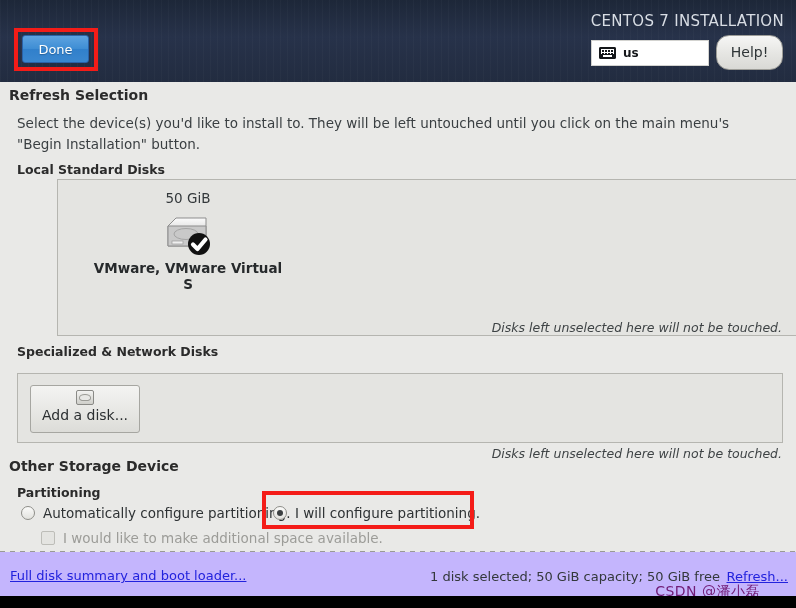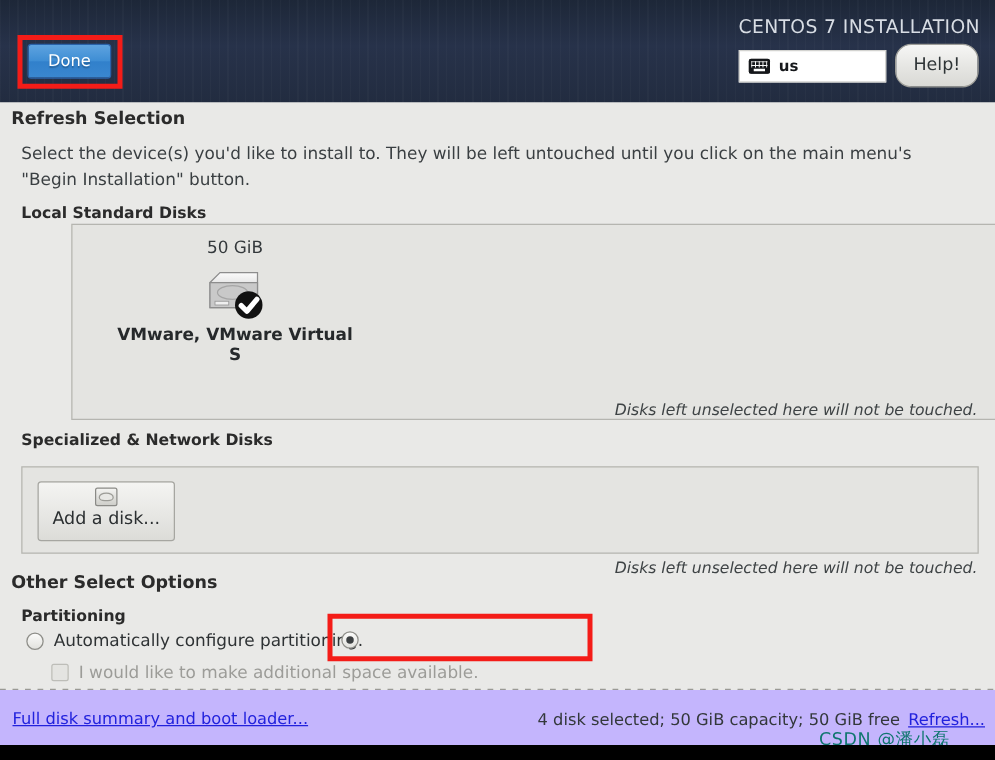--- a/index.html
+++ b/index.html
@@ -322,21 +322,21 @@
     right: 8px; top: 17px;
     font-size: 13px;
     color: #2222dd;
     text-decoration: underline;
     cursor: pointer;
   }
   .watermark {
     position: absolute;
     right: 36px; top: 583px;
     font-size: 14px;
-    color: #0f766e;
+    color: #701a75;
     letter-spacing: 0.5px;
     pointer-events: none;
   }
   .bottom-bar {
     position: absolute;
     left: 0; top: 596px;
     width: 796px;
     height: 12px;
     background: #000000;
   }
@@ -398,43 +398,44 @@
 
     <div class="panel panel-light" style="left:17px; top:280px; width:766px; height:70px;margin-top:11px;">
       <div class="add-disk-btn">
         <div class="add-disk-icon"></div>
         <div class="add-disk-label">Add a disk...</div>
       </div>
     </div>
 
     <div class="note-italic" style="top:364px;">Disks left unselected here will not be touched.</div>
 
-    <div class="sec-heading" style="left:9px; top:376px;">Other Select Options</div>
+    <div class="sec-heading" style="left:9px; top:376px;">Other Storage Device</div>
 
     <div class="sub-heading" style="left:17px; top:403px;">Partitioning</div>
 
     <div class="opt-row" style="left:21px; top:423px;">
       <span class="radio"></span>
       <span class="opt-label">Automatically configure partitioning.</span>
     </div>
 
     <div class="opt-row" style="left:273px; top:423px;">
       <span class="radio checked"></span>
+      <span class="opt-label">I will configure partitioning.</span>
     </div>
 
     <div class="opt-row" style="left:21px; top:448px;padding-left:20px;">
       <span class="checkbox"></span>
       <span class="opt-label disabled">I would like to make additional space available.</span>
     </div>
   </div>
 
   <div class="redbox-radio"></div>
 
   <div class="dashed-sep"></div>
   <div class="footer">
     <div class="footer-link">Full disk summary and boot loader...</div>
-    <div class="footer-status">4 disk selected; 50 GiB capacity; 50 GiB free</div>
+    <div class="footer-status">1 disk selected; 50 GiB capacity; 50 GiB free</div>
     <div class="footer-refresh">Refresh...</div>
   </div>
 
   <div class="watermark">CSDN @潘小磊</div>
   <div class="bottom-bar"></div>
 </div>
 
 </body></html>

